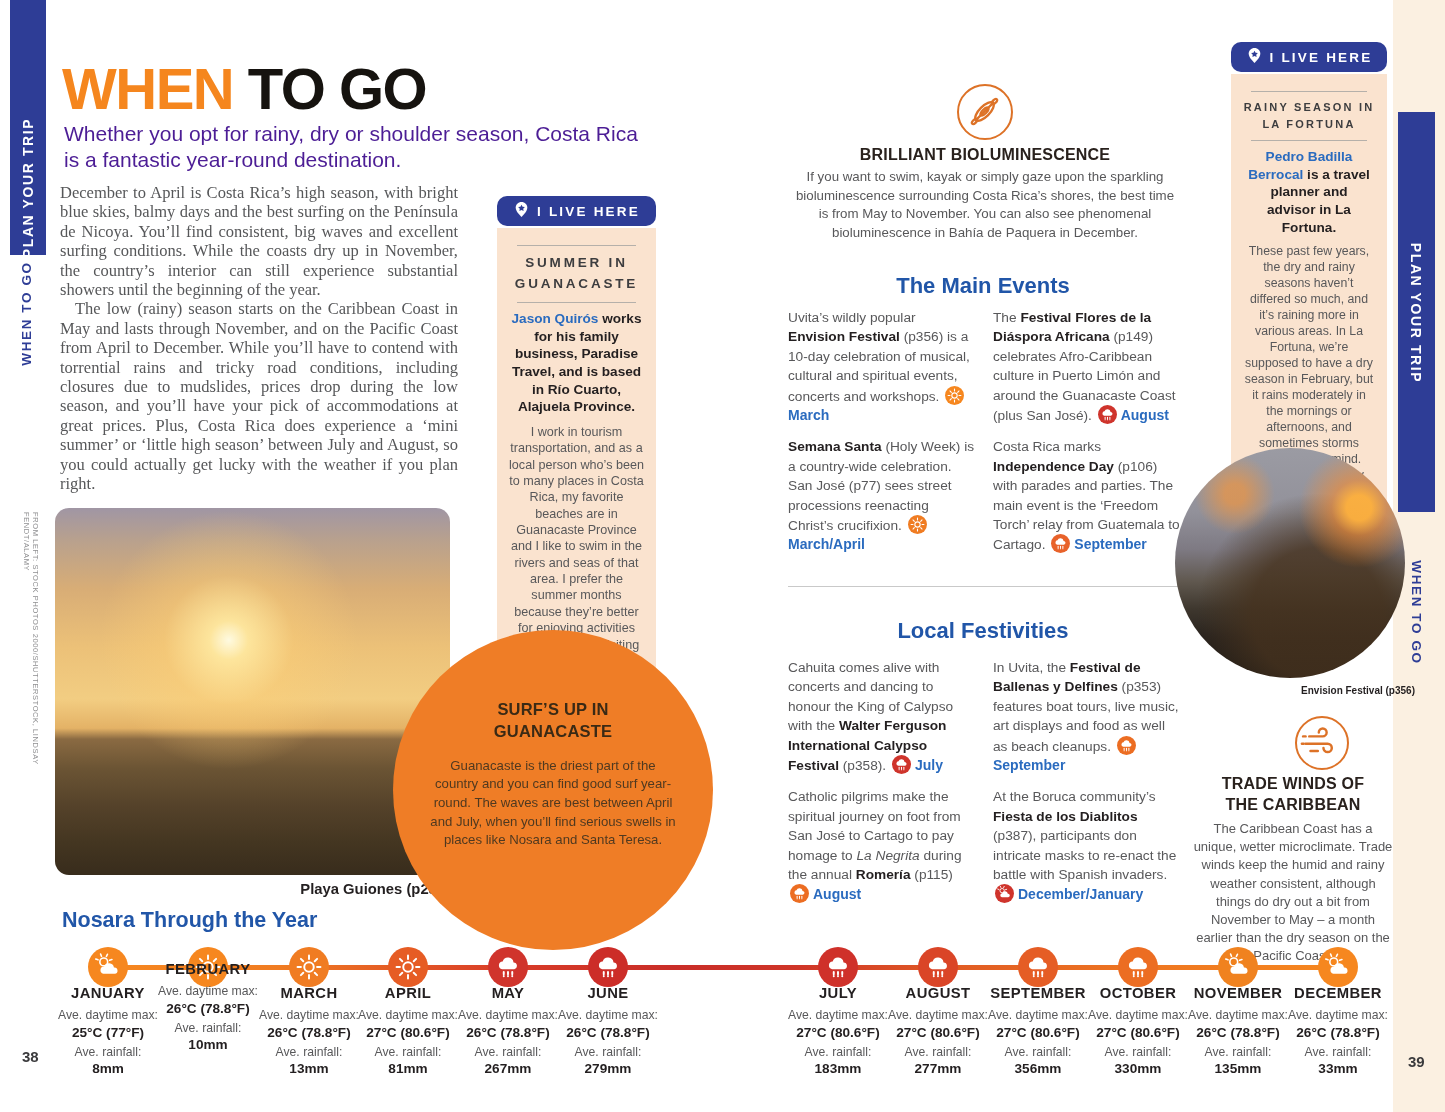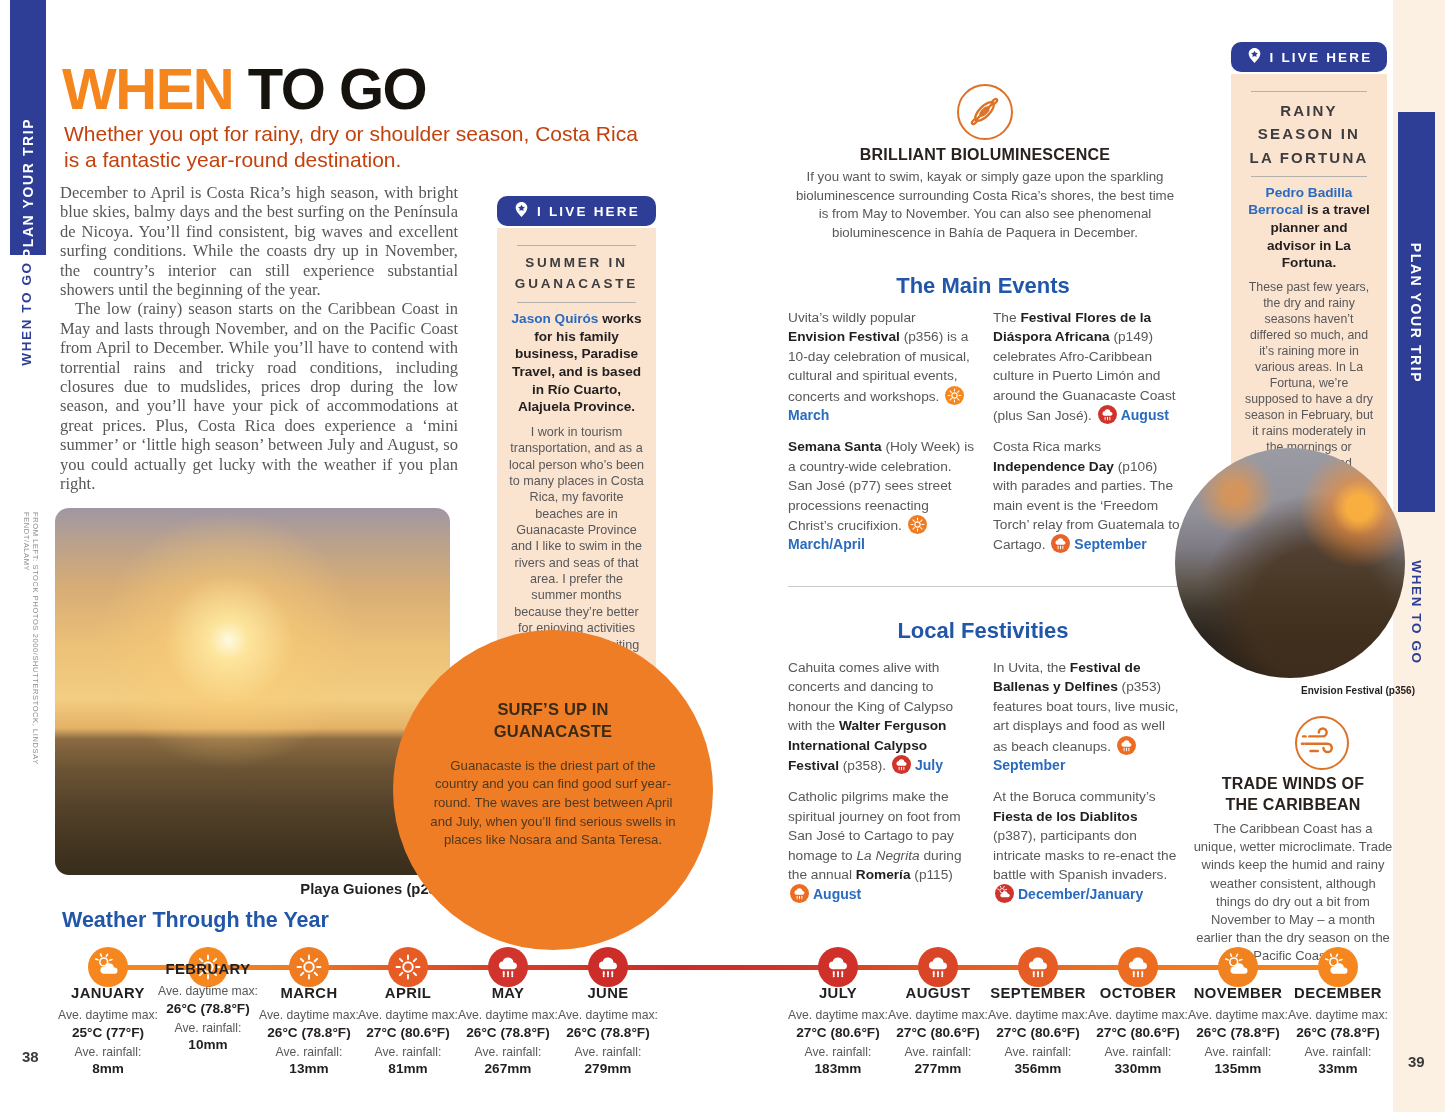--- a/index.html
+++ b/index.html
@@ -13,21 +13,21 @@
   .side-bar { background:#2e3d96; }
   .vtext { font-weight:bold; letter-spacing:1.6px; white-space:nowrap; }
   .vtext-l { transform:rotate(-90deg); transform-origin:center; }
   .vtext-r { transform:rotate(90deg); transform-origin:center; }
   .cream-strip { background:#fbf0e1; }
 
   
   #main-title { font-size:58px; font-weight:bold; letter-spacing:-1.5px; line-height:1; }
   #main-title .t-orange { color:#f5861e; }
   #main-title .t-black { color:#16130f; }
-  #subtitle { font-size:21px; line-height:1.22; color:#c2410c; width:578px; }
+  #subtitle { font-size:21px; line-height:1.22; color:#4c1d95; width:578px; }
 
   
   .serif-body { font-family:"Liberation Serif", serif; font-size:16.5px; line-height:19.4px;
                 color:#565759; text-align:justify; width:398px; }
   .serif-body p + p { text-indent:15px; }
 
   
   .live-box { border-radius:12px;padding-left:31px; }
   .live-head { background:#2e3d96; color:#fff; border-radius:10px; height:30px;
                display:flex; align-items:center; justify-content:center; gap:7px;
@@ -247,21 +247,21 @@
   <div class="abs live-box" style="left:1200px; top:42px; width:187px;">
     <div class="live-head">
       <span class="pin-icon"><svg viewBox="0 0 24 24" width="17" height="17">
     <path d="M12 1.5 C7.3 1.5 3.8 5 3.8 9.6 c0 5.8 8.2 12.9 8.2 12.9 s8.2-7.1 8.2-12.9 C20.2 5 16.7 1.5 12 1.5 z" fill="#fff"></path>
     <path d="M12 5.2 l1.5 3 3.3 .4 -2.4 2.3 .6 3.3 -3 -1.6 -3 1.6 .6 -3.3 -2.4 -2.3 3.3 -.4 z" fill="#2e3d96"></path>
   </svg></span>
       <span>I LIVE HERE</span>
     </div>
     <div class="live-body">
       <hr class="live-rule">
-      <div class="live-title pre" style="letter-spacing:2.2px; font-size:15px;">RAINY SEASON IN
+      <div class="live-title pre" style="letter-spacing:2.2px; font-size:11px;">RAINY SEASON IN
 LA FORTUNA</div>
       <hr class="live-rule">
       <p class="live-name"><span class="nm">Pedro Badilla Berrocal</span><span> is a travel planner and advisor in La Fortuna.</span></p>
       <p class="live-text" style="font-size:12.3px;">These past few years, the dry and rainy seasons haven’t differed so much, and it’s raining more in various areas. In La Fortuna, we’re supposed to have a dry season in February, but it rains moderately in the mornings or afternoons, and sometimes storms arrive. I don’t mind. Even though the dry season is generally better for tourism, I like the rainy season because the whole region is green, fresh and alive.</p>
     </div>
   </div>
 
   <div id="festival-photo" class="abs" style="left:1175px; top:448px;"></div>
   <div class="caption abs" style="left:1165px; top:685px; width:250px; text-align:right; font-size:10px;">Envision Festival (p356)</div>
 
@@ -271,21 +271,21 @@
       <path d="M7 21 h18 a3.4 3.4 0 1 1 -3.4 3.4"></path>
       <path d="M11 27 h6"></path>
       <path d="M5 15 h2"></path>
         <path d="M4 21 h1.5"></path>
     </svg>
   </div>
   <div class="feature-title abs pre" style="left:1195px; top:774px; width:196px; font-size:16px;">TRADE WINDS OF
 THE CARIBBEAN</div>
   <div class="feature-text abs" style="left:1192px; top:820px; width:202px; font-size:13px;">The Caribbean Coast has a unique, wetter microclimate. Trade winds keep the humid and rainy weather consistent, although things do dry out a bit from November to May – a month earlier than the dry season on the Pacific Coast.</div>
 
-  <div class="section-head abs" style="left:62px; top:908px; width:400px; text-align:left; font-size:21.5px;">Weather Through the Year</div>
+  <div class="section-head abs" style="left:62px; top:908px; width:400px; text-align:left; font-size:21.5px;">Nosara Through the Year</div>
   <div id="timeline-line" class="abs" style="left:108px; top:965px; width:1230px;"></div>
   <div id="months-row">
       <span class="ticon abs" style="background: rgb(246, 135, 31); left: 88px; top: 947px;">
         <svg viewBox="0 0 40 40" width="34" height="34">
           <circle cx="15" cy="14" r="4.6" fill="none" stroke="#fff" stroke-width="1.9"></circle>
           <line x1="8.234213130341459" y1="11.537454968055183" x2="5.603073792140917" y2="10.57979856674331" stroke="#fff" stroke-width="1.9" stroke-linecap="round"></line>
           <line x1="12.302832527405434" y1="7.324276247119131" x2="11.25393406584088" y2="4.728161454332126" stroke="#fff" stroke-width="1.9" stroke-linecap="round"></line>
           <line x1="18.15627225688136" y1="7.5286828666459975" x2="19.383711467890777" y2="5.01205953700833" stroke="#fff" stroke-width="1.9" stroke-linecap="round"></line>
           <line x1="21.921084210755897" y1="12.015411038117605" x2="24.61261695938319" y2="11.243626441830008" stroke="#fff" stroke-width="1.9" stroke-linecap="round"></line>
           <line x1="21.105946292326266" y1="17.815418702479075" x2="23.48048096156426" y2="19.29919264233205" stroke="#fff" stroke-width="1.9" stroke-linecap="round"></line>

